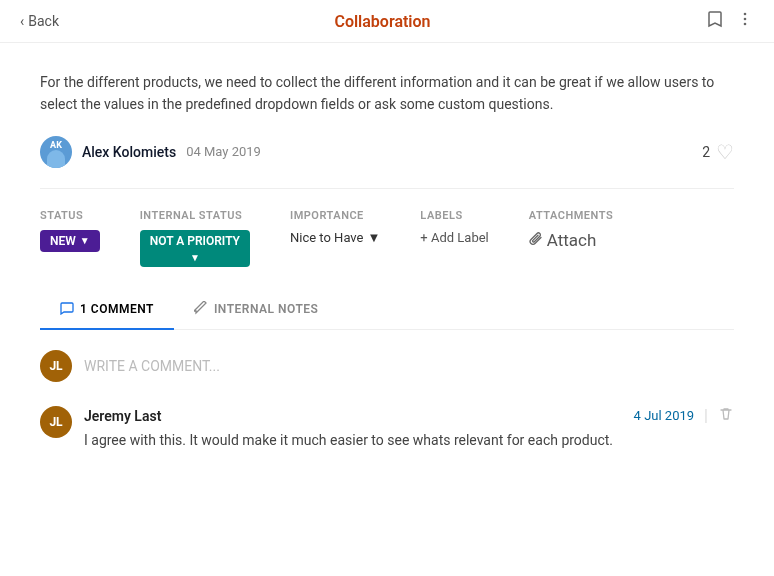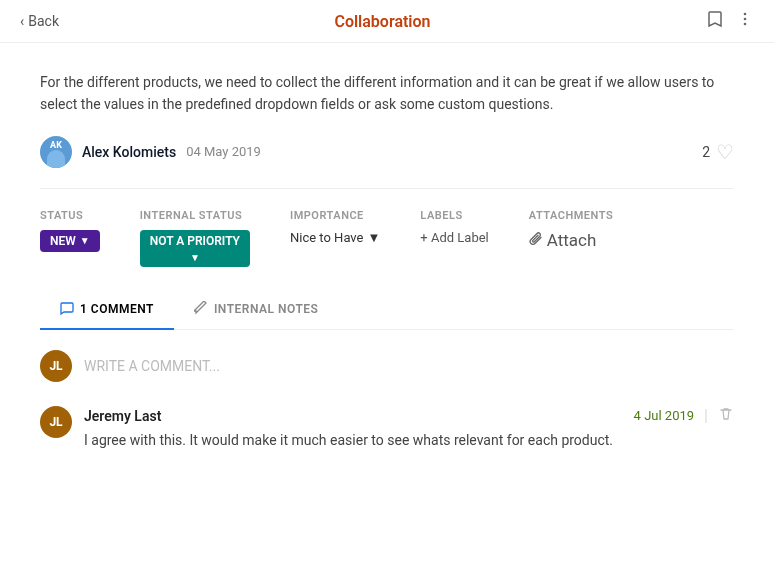--- a/index.html
+++ b/index.html
@@ -254,21 +254,21 @@
       font-weight: 600;
       color: #222;
     }
     .comment-meta {
       display: flex;
       align-items: center;
       gap: 10px;
     }
     .comment-date {
       font-size: 13px;
-      color: #4d7c0f;
+      color: #0369a1;
     }
     .comment-separator {
       color: #ddd;
     }
     .delete-icon {
       font-size: 16px;
       color: #bbb;
       cursor: pointer;
     }
     .comment-text {

